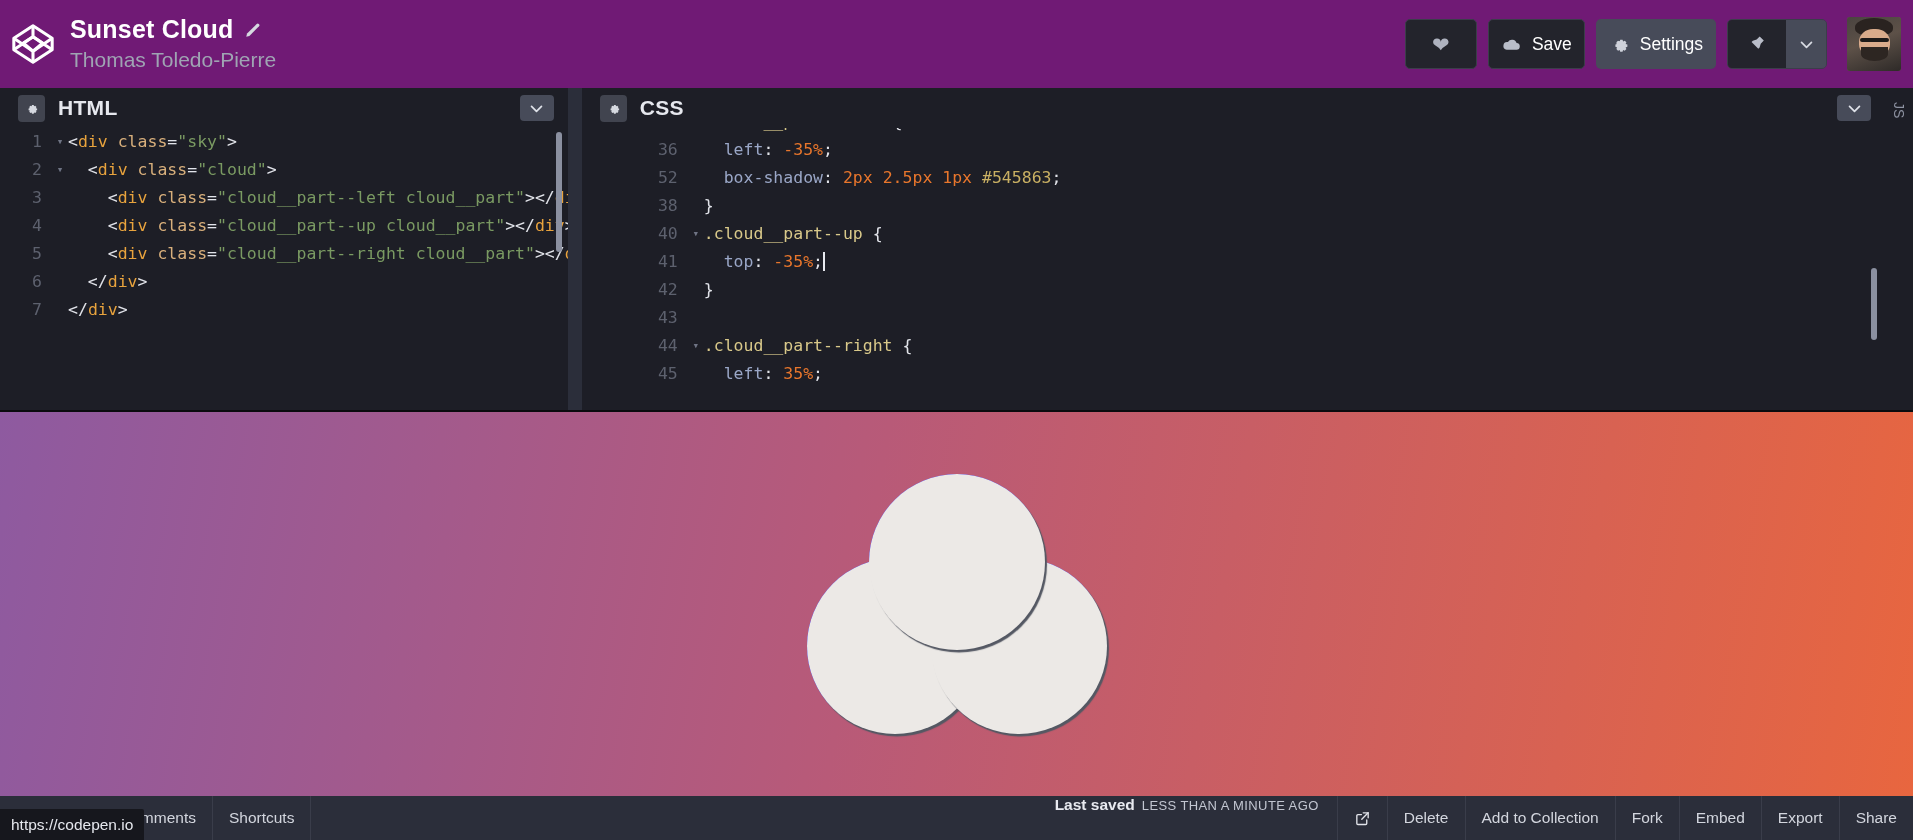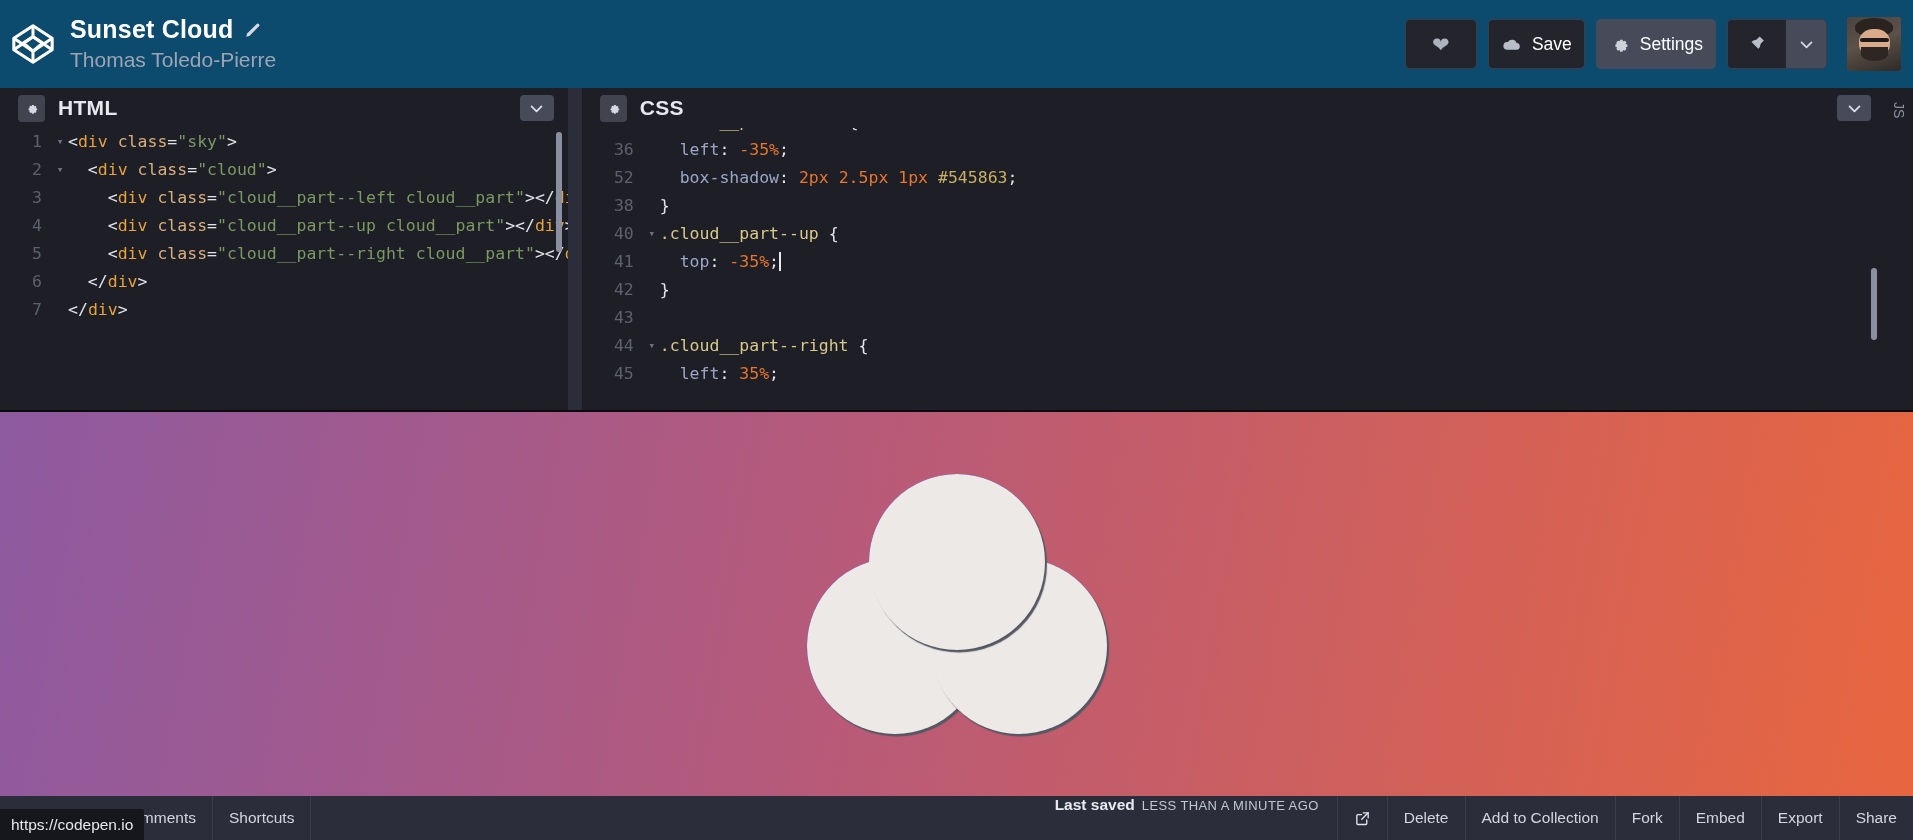--- a/index.html
+++ b/index.html
@@ -6,21 +6,21 @@
   html, body {
     width: 1913px; height: 840px;
     background: #1e1f26;
     font-family: "Liberation Sans", sans-serif;
     overflow: hidden;
   }
   .app { position: relative; width: 1913px; height: 840px; display: flex; flex-direction: column; }
 
   
   .topbar {
-    height: 88px; background: #0c4a6e; flex: 0 0 88px;
+    height: 88px; background: #701a75; flex: 0 0 88px;
     display: flex; align-items: center; padding: 0 12px 0 10px;
     position: relative; z-index: 40;
   }
   .brand { display: flex; align-items: center; gap: 14px; }
   .logo { width: 46px; height: 46px; flex: 0 0 46px; color: #fff; }
   .titleblock { display: flex; flex-direction: column; justify-content: center; }
   .pen-title-row { display: flex; align-items: center; gap: 10px; }
   .pen-title {
     font-size: 25px; font-weight: bold; color: #ffffff; letter-spacing: .2px; line-height: 1.1;
   }
@@ -86,21 +86,21 @@
     flex: 1; background: #1d1e26; position: relative; overflow: hidden;
     font-family: "DejaVu Sans Mono", monospace; font-size: 16.5px; line-height: 28px;
   }
   .code-inner { position: absolute; left: 0; right: 0; top: 0; }
   .pane-css .code-inner { top: -20px; }
   .ln-row { display: flex; align-items: flex-start; height: 28px; white-space: pre; }
   .ln-no {
     width: 52px; flex: 0 0 52px; text-align: right; padding-right: 10px;
     color: #5d616e; user-select: none;
   }
-  .pane-css .ln-no { width: 62px; flex: 0 0 62px; }
+  .pane-css .ln-no { width: 62px; flex: 0 0 62px; margin-left: 44px; }
   .fold {
     width: 16px; flex: 0 0 16px; color: #6f7484; font-size: 11px; line-height: 28px; text-align: center;
   }
   .codetext { flex: 1; }
   
   .t-punct { color: #e2e4ea; }
   .t-tag   { color: #e8a33d; }
   .t-attr  { color: #d9b07c; }
   .t-str   { color: #7a9a62; }
   .t-sel   { color: #d9c98a; }

